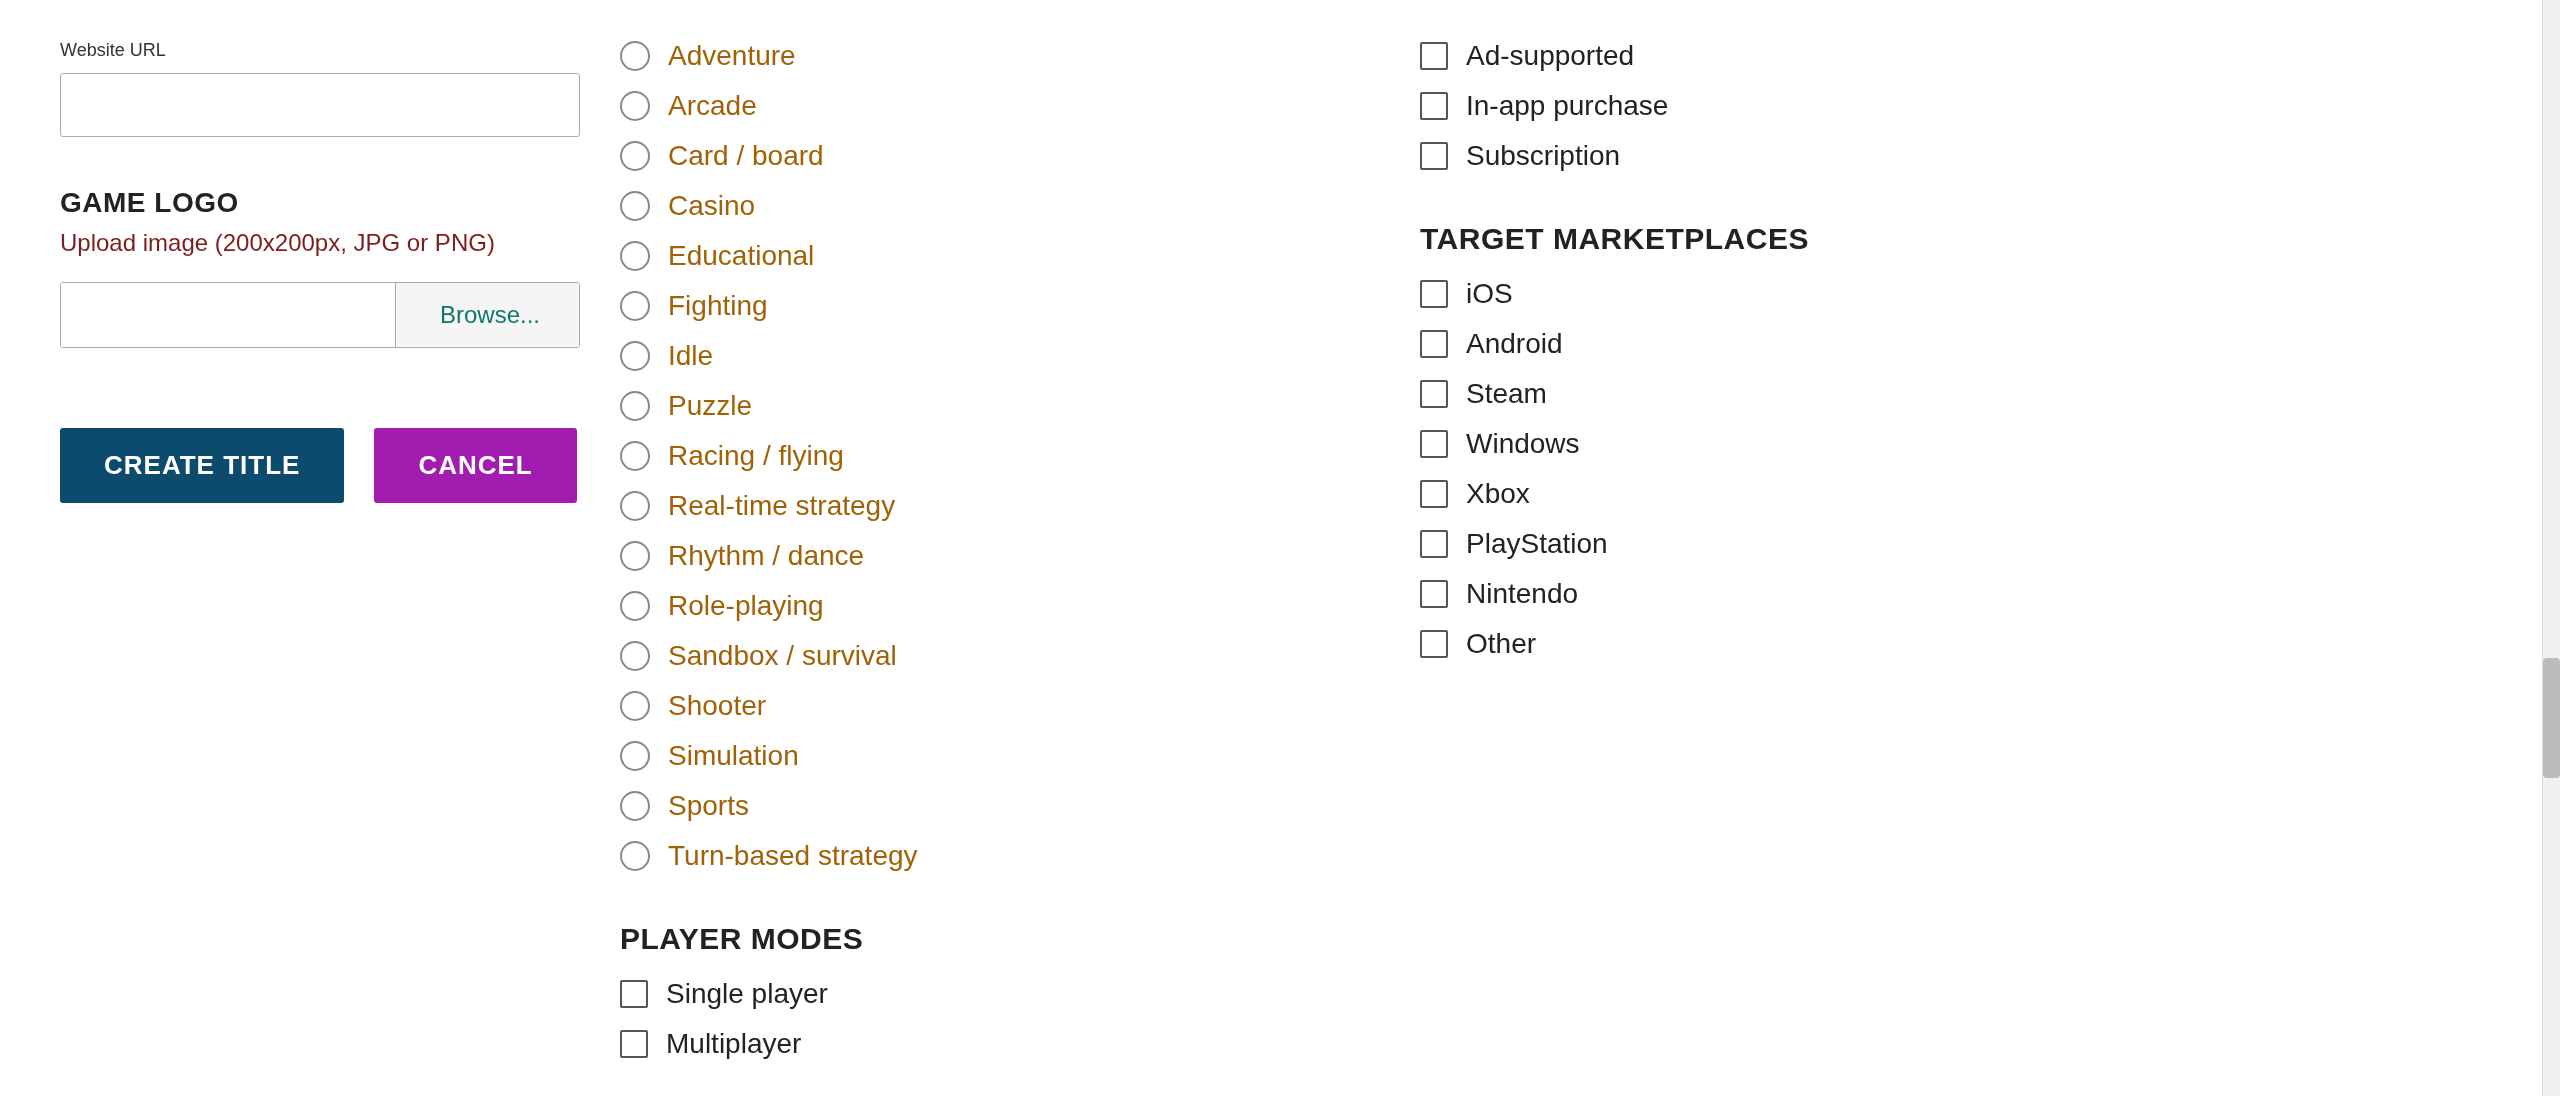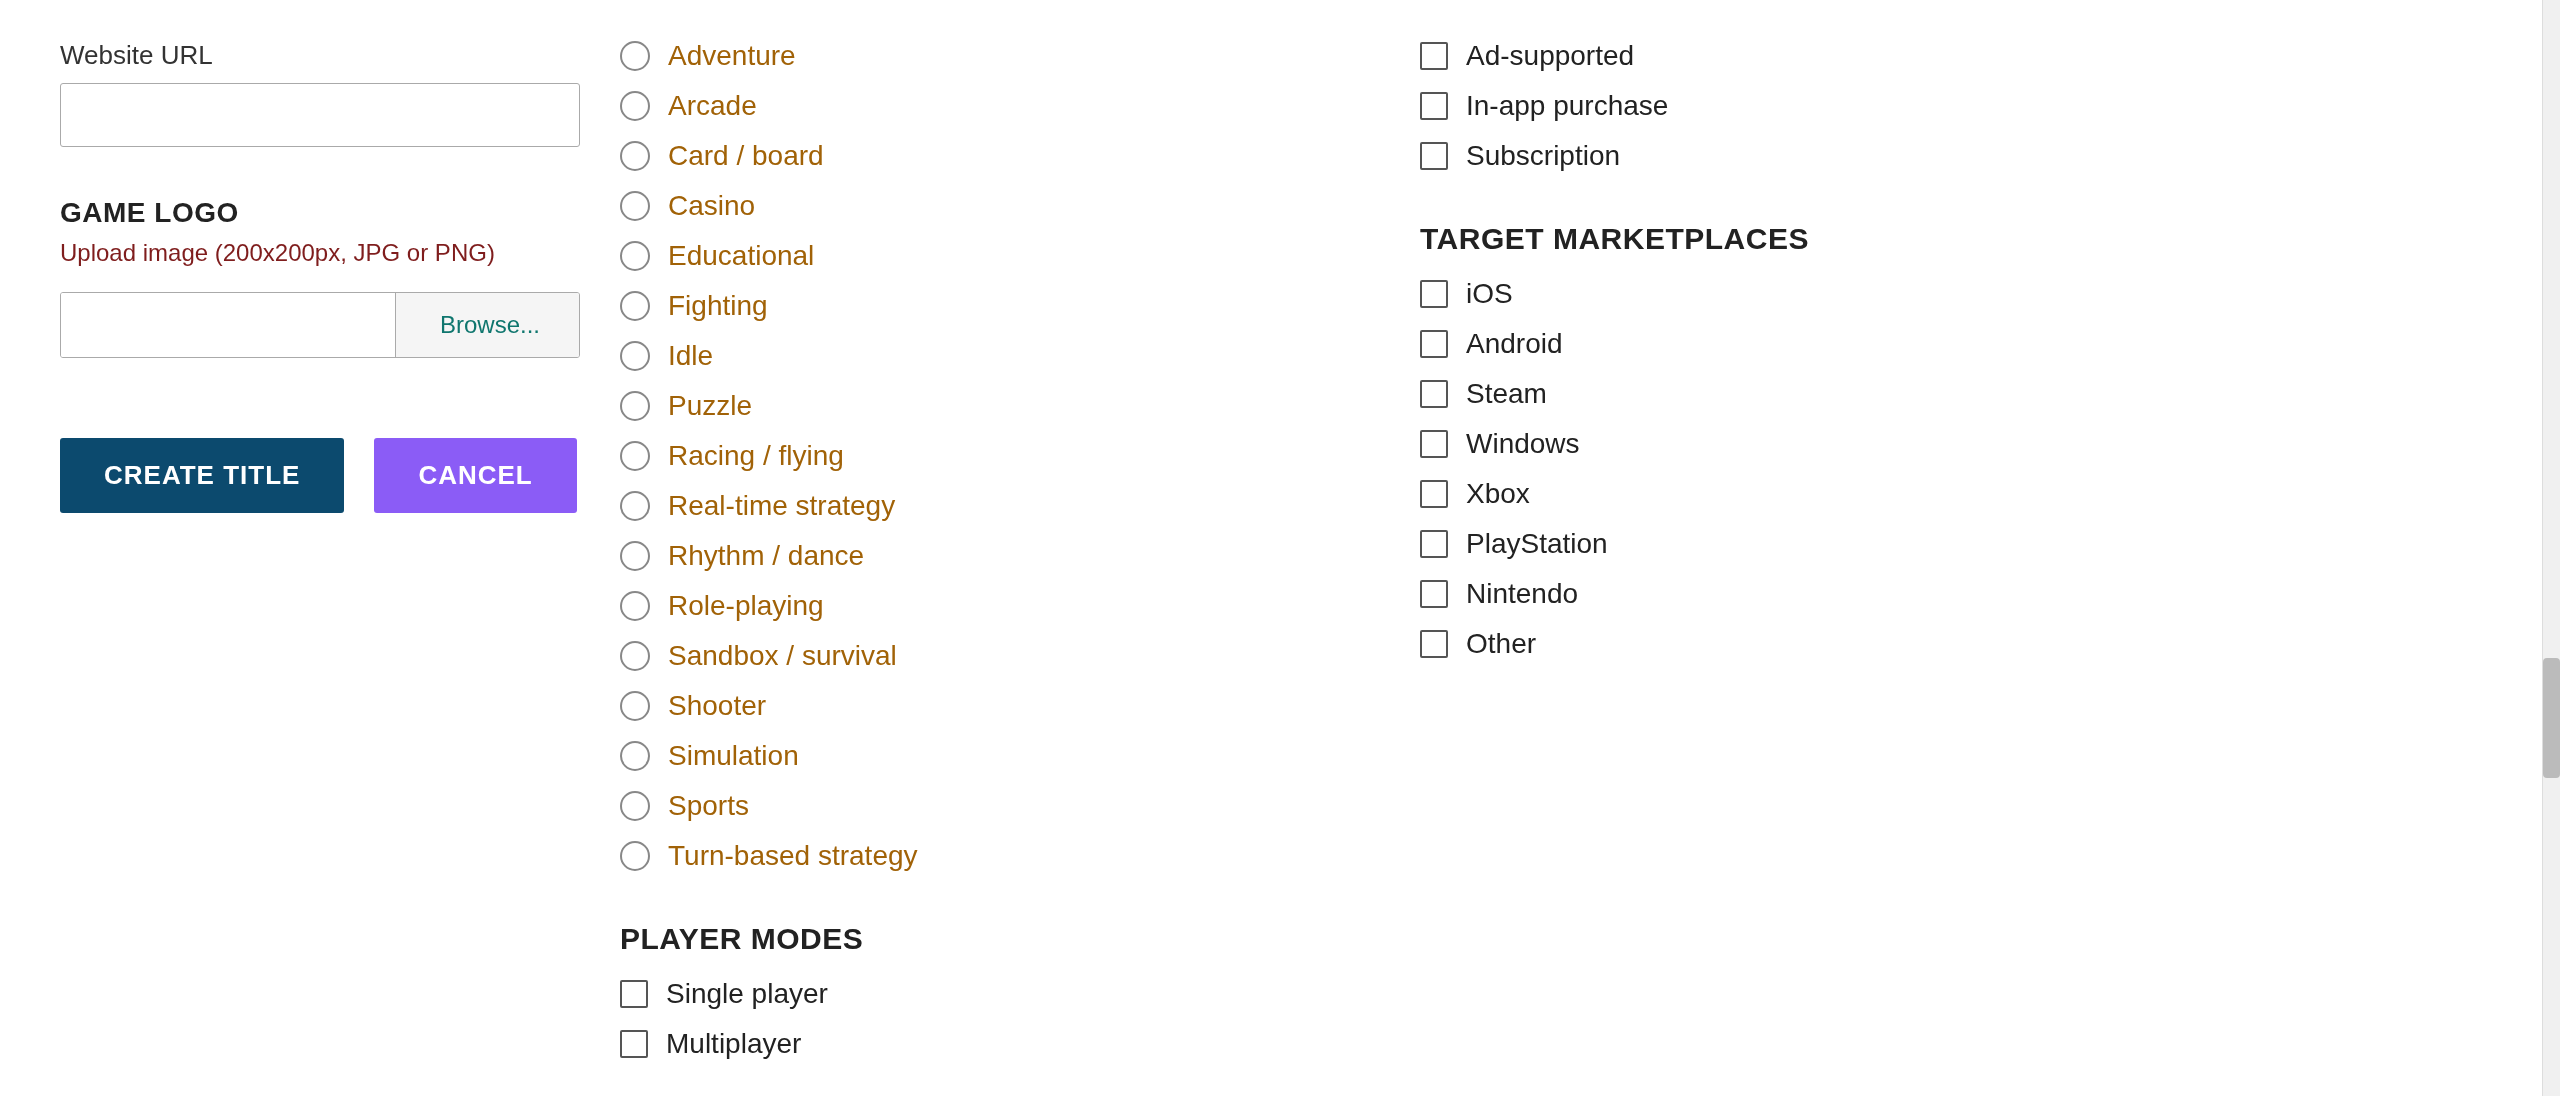--- a/index.html
+++ b/index.html
@@ -31,21 +31,21 @@
       width: 800px;
       flex-shrink: 0;
       padding-right: 60px;
     }
     .col-right {
       flex: 1;
       padding-right: 40px;
     }
     
     .field-label {
-      font-size: 26px;
+      font-size: 18px;
       color: #333;
       margin-bottom: 12px;
     }
     .text-input {
       width: 100%;
       height: 64px;
       border: 1px solid #aaa;
       border-radius: 3px;
       font-size: 24px;
       padding: 0 12px;
@@ -102,21 +102,21 @@
       color: #fff;
       border: none;
       font-size: 26px;
       font-weight: bold;
       padding: 22px 44px;
       cursor: pointer;
       border-radius: 3px;
       letter-spacing: 1px;
     }
     .btn-cancel {
-      background: #8b5cf6;
+      background: #a21caf;
       color: #fff;
       border: none;
       font-size: 26px;
       font-weight: bold;
       padding: 22px 44px;
       cursor: pointer;
       border-radius: 3px;
       letter-spacing: 1px;
     }
 

